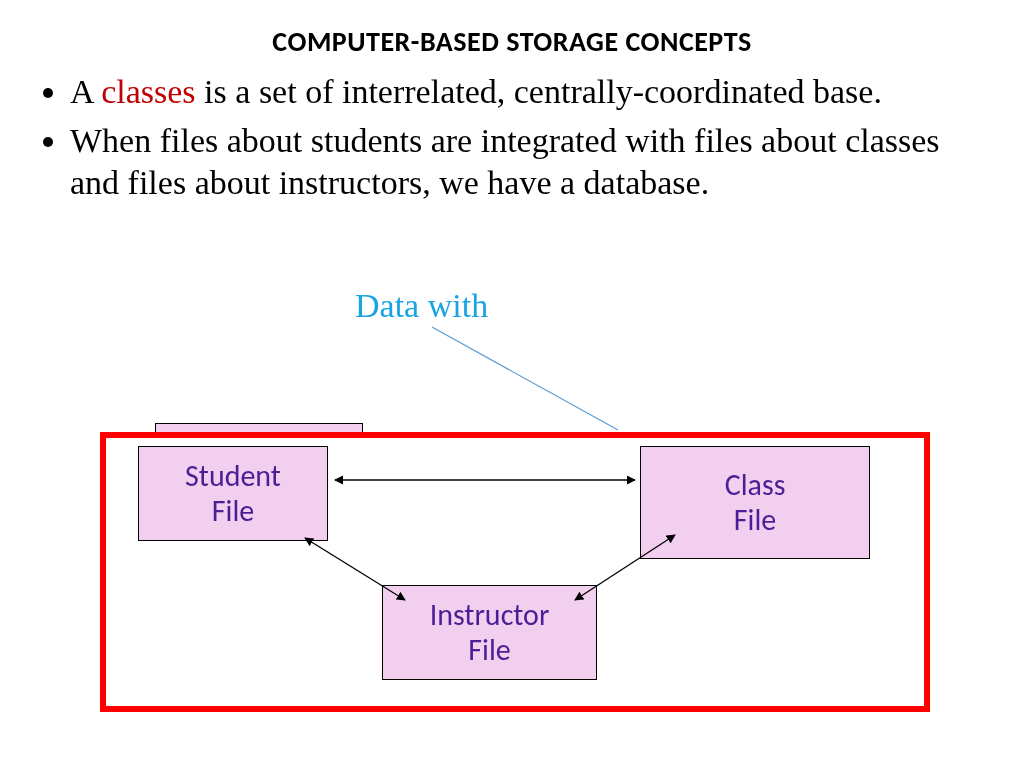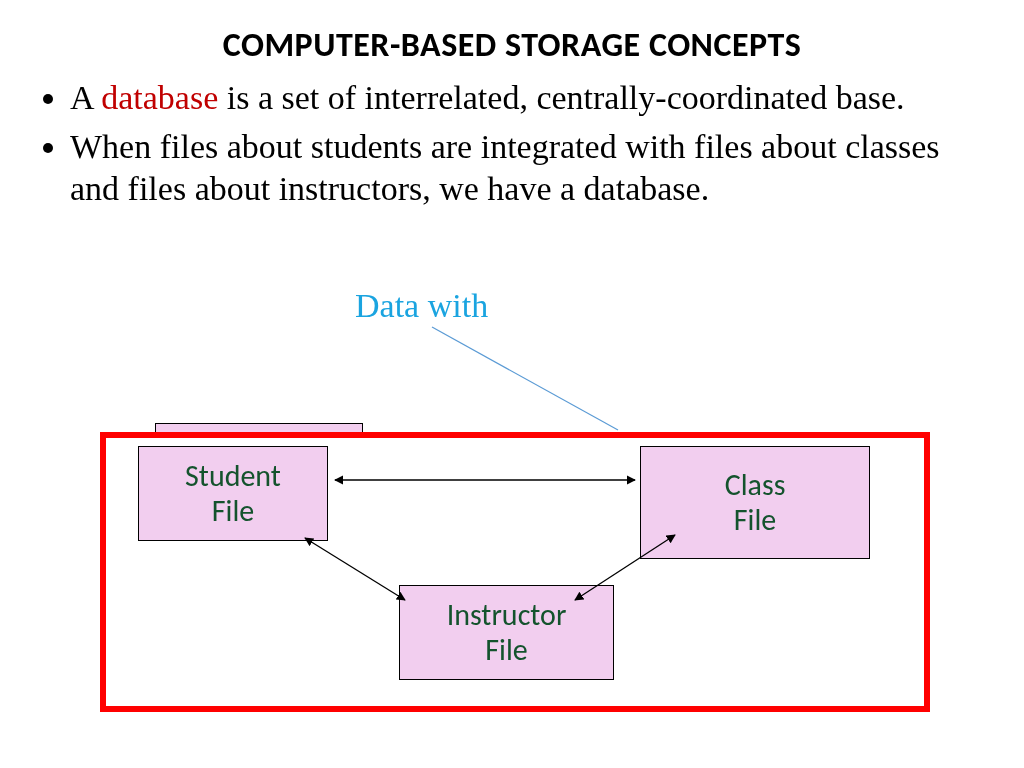--- a/index.html
+++ b/index.html
@@ -6,21 +6,21 @@
     body {
       width: 1024px;
       height: 768px;
       background: #ffffff;
       font-family: "Times New Roman", Times, serif;
       position: relative;
       overflow: hidden;
     }
     .title {
       font-family: Calibri, Arial, sans-serif;
-      font-size: 34px;
+      font-size: 28px;
       text-align: center;
       color: #000;
       padding-top: 24px;
       letter-spacing: 0.5px;
     }
     .bullets {
       list-style: disc;
       padding-left: 70px;
       padding-right: 40px;
       margin-top: 12px;
@@ -41,21 +41,21 @@
       position: absolute;
       border: 6px solid #ff0000;
       background: transparent;
     }
     .file-box {
       position: absolute;
       background: #f2ceef;
       border: 1.5px solid #000;
       font-family: Calibri, Arial, sans-serif;
       font-size: 30px;
-      color: #14532d;
+      color: #4c1d95;
       text-align: center;
       display: flex;
       align-items: center;
       justify-content: center;
       line-height: 1.15;
       padding: 4px;
     }
     .stub-box {
       position: absolute;
       background: #f2ceef;
@@ -68,40 +68,40 @@
       pointer-events: none;
     }
   </style>
 </head>
 <body>
 
 <h1 class="title">COMPUTER-BASED STORAGE CONCEPTS</h1>
 
 <ul class="bullets">
   <li>
-    <span>A </span><span class="red">database</span><span> is a set of interrelated, centrally-coordinated base.</span>
+    <span>A </span><span class="red">classes</span><span> is a set of interrelated, centrally-coordinated base.</span>
   </li>
   <li>When files about students are integrated with files about classes and files about instructors, we have a database.</li>
 </ul>
 
 <div class="blue-label" style="left:355px; top:287px;">Data with</div>
 
 <svg class="conn" style="left:0; top:0; width:1024px; height:768px;">
   <line x1="432" y1="327" x2="618" y2="430" stroke="#5b9bd5" stroke-width="1.2"></line>
 </svg>
 
 <div class="stub-box" style="left:155px; top:423px; width:208px; height:14px;"></div>
 
 <div class="db-frame" style="left:100px; top:432px; width:830px; height:280px;"></div>
 
 <div class="file-box" style="left:138px; top:446px; width:190px; height:95px; white-space:pre-line;">Student
 File</div>
 <div class="file-box" style="left:640px; top:446px; width:230px; height:113px; white-space:pre-line;">Class
 File</div>
-<div class="file-box" style="left:399px; top:585px; width:215px; height:95px; white-space:pre-line;">Instructor
+<div class="file-box" style="left:382px; top:585px; width:215px; height:95px; white-space:pre-line;">Instructor
 File</div>
 
 <svg class="conn" style="left:0; top:0; width:1024px; height:768px;">
   <defs>
     <marker id="ah" viewBox="0 0 10 10" refX="9" refY="5" markerWidth="7" markerHeight="7" orient="auto-start-reverse">
       <path d="M 0 0 L 10 5 L 0 10 z" fill="#000"></path>
     </marker>
   </defs>
 
   <line x1="335" y1="480" x2="635" y2="480" stroke="#000" stroke-width="1.3" marker-start="url(#ah)" marker-end="url(#ah)"></line>

